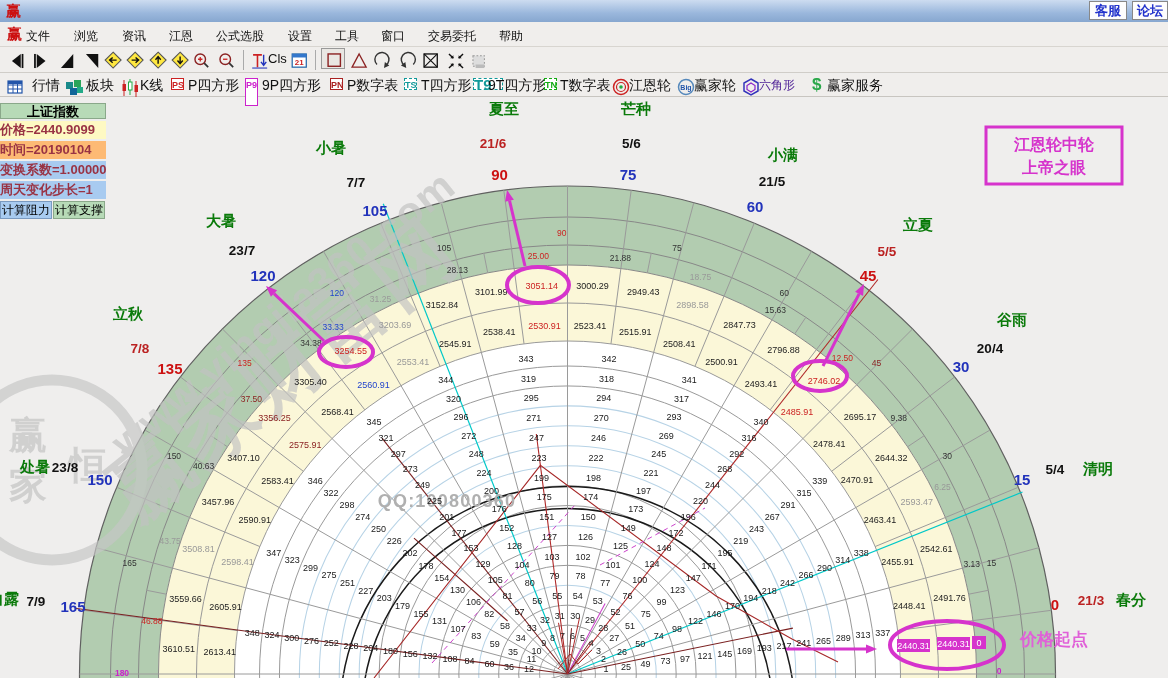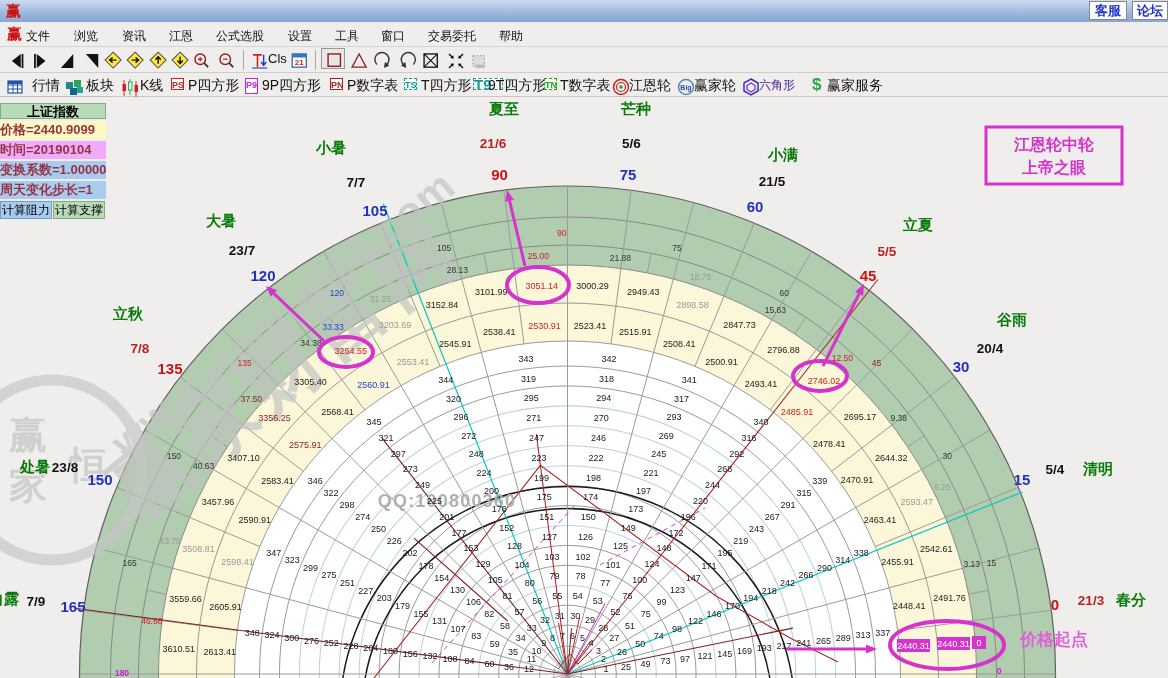--- a/index.html
+++ b/index.html
@@ -610,21 +610,21 @@
       <line x1="5" y1="4" x2="5" y2="20" stroke="#cc2222" stroke-width="1"></line>
       <rect x="3.5" y="8" width="3.5" height="7" fill="#cc2222"></rect>
       <line x1="11" y1="3" x2="11" y2="19" stroke="#22aa44" stroke-width="1"></line>
       <rect x="9.5" y="6" width="3.5" height="8" fill="#fff" stroke="#22aa44"></rect>
       <line x1="17" y1="5" x2="17" y2="21" stroke="#cc2222" stroke-width="1"></line>
       <rect x="15.5" y="9" width="3.5" height="7" fill="#cc2222"></rect>
     </svg>
     <span style="position:absolute;left:140px;top:3px;font-size:14px;color:#111">K线</span>
     <span style="position:absolute;left:171px;top:4px;width:13px;height:12px;border:1px solid #cc2222;color:#cc2222;font-size:9px;font-weight:bold;text-align:center;line-height:12px;background:#fff">PS</span>
     <span style="position:absolute;left:188px;top:3px;font-size:14px;color:#111">P四方形</span>
-    <span style="position:absolute;left:245px;top:4px;width:13px;height:16px;border:1px solid #cc22cc;color:#cc22cc;font-size:9px;font-weight:bold;text-align:center;line-height:12px;background:#fff">P9</span>
+    <span style="position:absolute;left:245px;top:4px;width:13px;height:28px;border:1px solid #cc22cc;color:#cc22cc;font-size:9px;font-weight:bold;text-align:center;line-height:12px;background:#fff">P9</span>
     <span style="position:absolute;left:262px;top:3px;font-size:14px;color:#111">9P四方形</span>
     <span style="position:absolute;left:330px;top:4px;width:13px;height:12px;border:1px solid #aa2222;color:#aa2222;font-size:9px;font-weight:bold;text-align:center;line-height:12px;background:#fff">PN</span>
     <span style="position:absolute;left:347px;top:3px;font-size:14px;color:#111">P数字表</span>
     <span style="position:absolute;left:404px;top:4px;width:13px;height:12px;border:1px dashed #119999;color:#119999;font-size:9px;font-weight:bold;text-align:center;line-height:12px;background:#fff">TS</span>
     <span style="position:absolute;left:421px;top:3px;font-size:14px;color:#111">T四方形</span>
     <span style="position:absolute;left:473px;top:4px;width:30px;height:12px;border:1px dashed #119999;color:#119999;font-size:15px;font-weight:bold;line-height:12px;background:#fff">T9</span>
     <span style="position:absolute;left:488px;top:3px;font-size:14px;color:#111">9T四方形</span>
     <span style="position:absolute;left:544px;top:4px;width:13px;height:12px;border:1px dashed #11aa11;color:#11aa11;font-size:9px;font-weight:bold;text-align:center;line-height:12px;background:#fff">TN</span>
     <span style="position:absolute;left:560px;top:3px;font-size:14px;color:#111">T数字表</span>
     <svg width="18" height="24" viewBox="0 0 18 24" style="position:absolute;left:612px;top:2px">
@@ -642,19 +642,19 @@
       <polygon points="9,3 16,7 16,15 9,19 2,15 2,7" fill="none" stroke="#3333bb" stroke-width="1.5"></polygon>
       <polygon points="9,7 13,9.5 13,13.5 9,16 5,13.5 5,9.5" fill="none" stroke="#8822cc" stroke-width="1.2"></polygon>
     </svg>
     <span style="position:absolute;left:759px;top:3px;font-size:12px;color:#4c1d95">六角形</span>
     <span style="position:absolute;left:812px;top:1px;font-size:17px;color:#2aa84a;font-weight:bold">$</span>
     <span style="position:absolute;left:827px;top:3px;font-size:14px;color:#111">赢家服务</span>
   </div>
 <div style="position:absolute;left:0;top:103px;width:106px;z-index:9;font-family:'Liberation Sans',sans-serif">
     <div style="height:16px;background:#b7dab7;border:1px solid #8aa88a;font-size:13px;font-weight:bold;text-align:center;line-height:16px;color:#000">上证指数</div>
     <div style="height:18px;background:#fef9c3;margin-top:2px;font-size:13px;font-weight:bold;color:#993344;line-height:18px;white-space:nowrap;overflow:hidden">价格=2440.9099</div>
-    <div style="height:18px;background:#f0abfc;margin-top:2px;font-size:13px;font-weight:bold;color:#993344;line-height:18px;white-space:nowrap;overflow:hidden">时间=20190104</div>
+    <div style="height:18px;background:#fdba74;margin-top:2px;font-size:13px;font-weight:bold;color:#993344;line-height:18px;white-space:nowrap;overflow:hidden">时间=20190104</div>
     <div style="height:18px;background:#a8cbf0;margin-top:2px;font-size:13px;font-weight:bold;color:#993344;line-height:18px;white-space:nowrap;overflow:hidden">变换系数=1.00000</div>
     <div style="height:18px;background:#a8cbf0;margin-top:2px;font-size:13px;font-weight:bold;color:#993344;line-height:18px;white-space:nowrap;overflow:hidden">周天变化步长=1</div>
     <div style="margin-top:2px;height:18px;position:relative">
       <span style="position:absolute;left:0;width:52px;height:18px;background:#a8cbf0;border:1px solid #7a9ac0;font-size:12px;text-align:center;line-height:16px;color:#000;white-space:nowrap">计算阻力</span>
       <span style="position:absolute;left:53px;width:52px;height:18px;background:#b7dab7;border:1px solid #8aa88a;font-size:12px;text-align:center;line-height:16px;color:#000;white-space:nowrap">计算支撑</span>
     </div>
   </div>
 </body></html>

